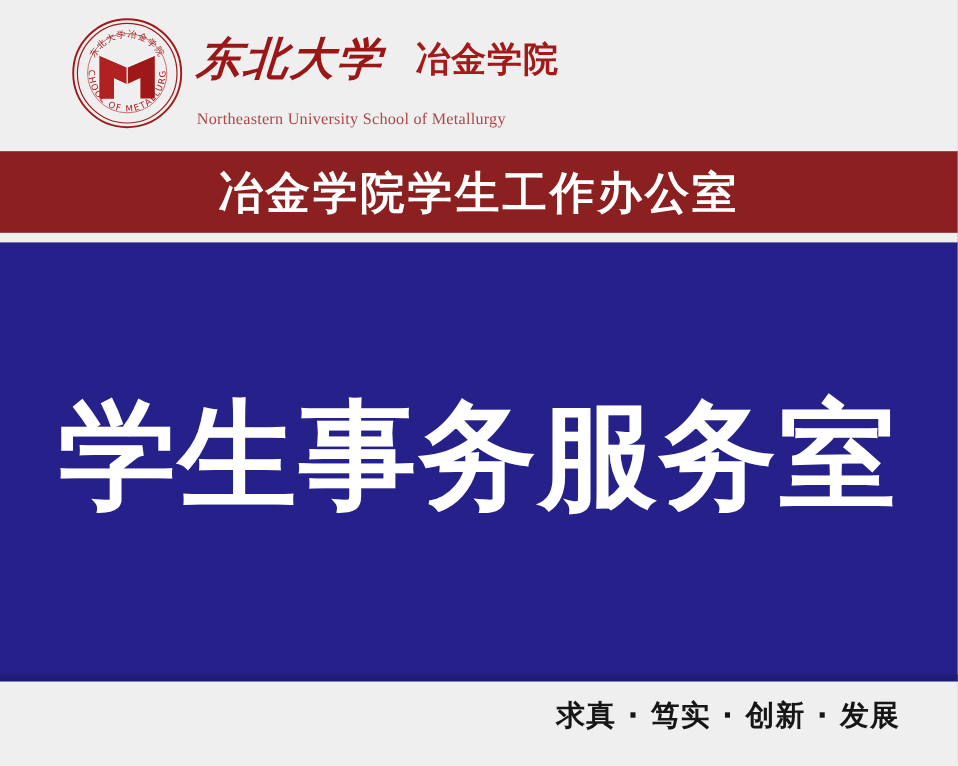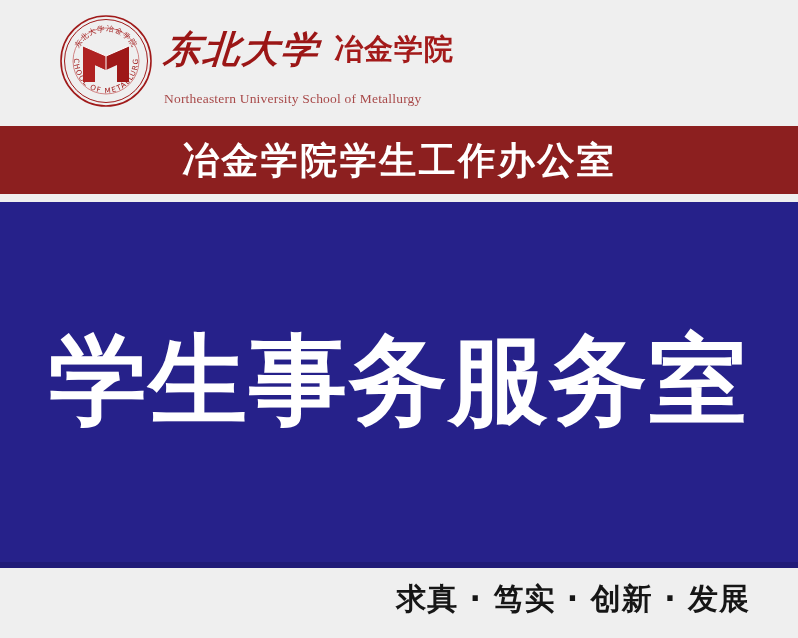--- a/index.html
+++ b/index.html
@@ -76,21 +76,21 @@
     white-space: nowrap;
   }
 
   .wm-college {
     font-family: "DejaVu Sans", "Liberation Sans", sans-serif;
     font-size: 29px;
     line-height: 40px;
     font-weight: 700;
     color: #a31a1a;
     letter-spacing: 1px;
-    margin-left: 14px;
+    margin-left: 26px;
     margin-bottom: 2px;
     white-space: nowrap;
   }
 
   .wm-english {
     font-family: "Liberation Serif", "DejaVu Serif", serif;
     font-size: 13.5px;
     line-height: 18px;
     color: #a84a4a;
     letter-spacing: 0.2px;
@@ -165,21 +165,21 @@
     top: 568px;
     width: 798px;
     height: 70px;
     background: #efefef;
   }
   .motto {
     position: absolute;
     right: 48px;
     top: 16px;
     font-family: "DejaVu Sans", "Liberation Sans", sans-serif;
-    font-size: 30px;
+    font-size: 24px;
     font-weight: 700;
     color: #161616;
     letter-spacing: 1px;
     white-space: nowrap;
     line-height: 1;
   }
 </style>
 </head>
 <body>
 

